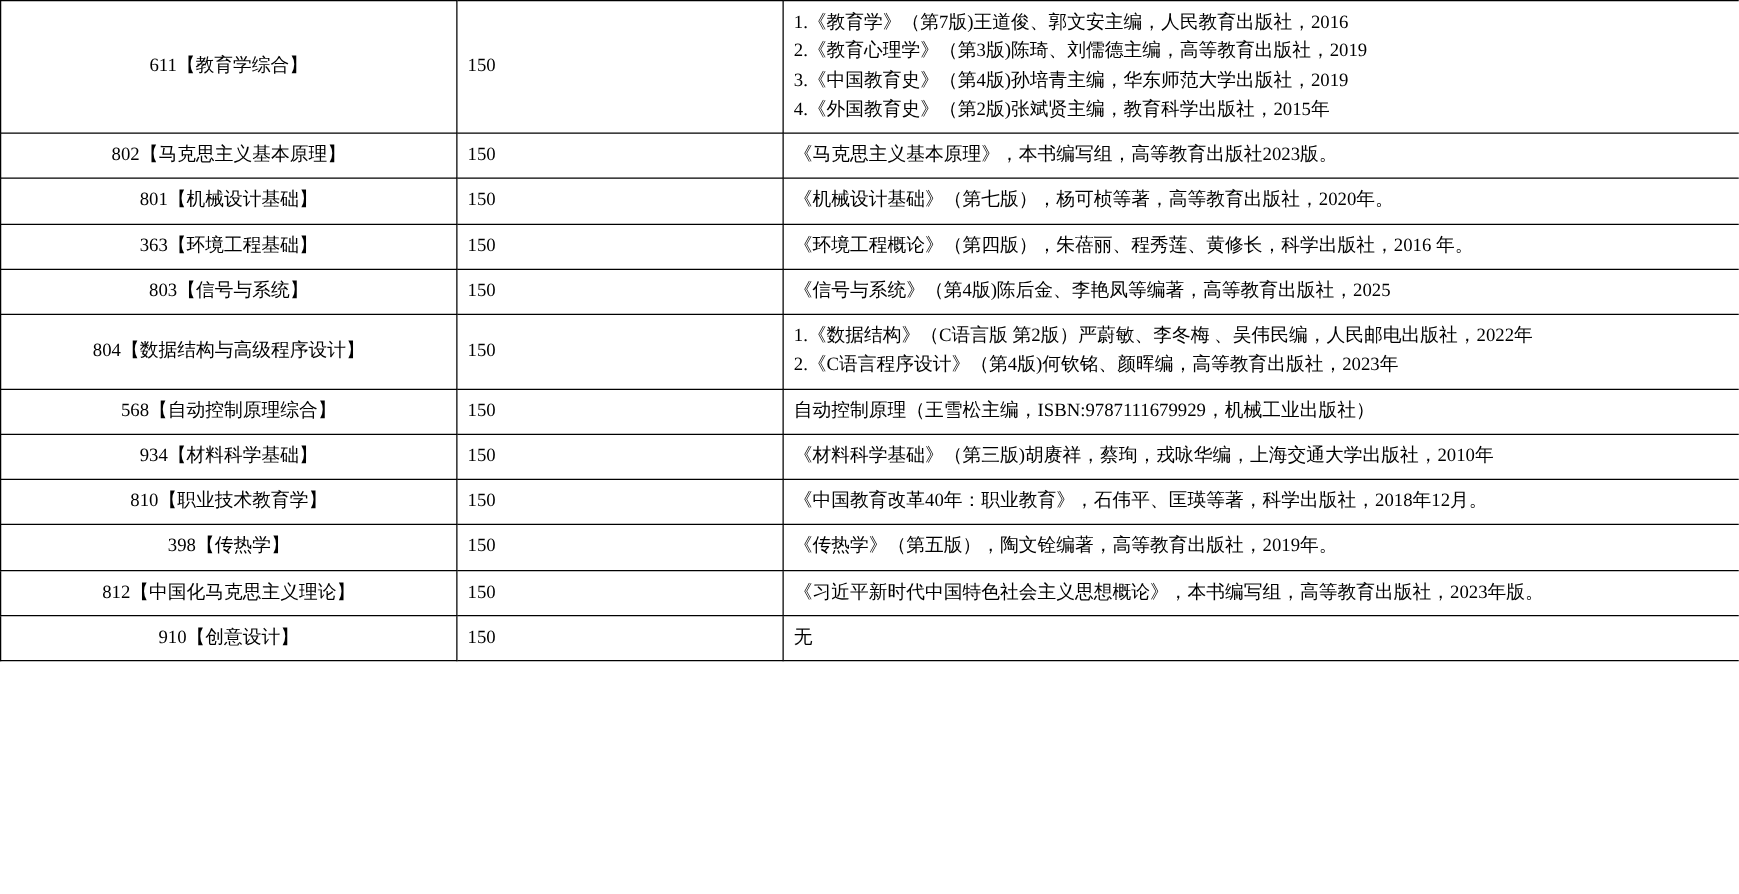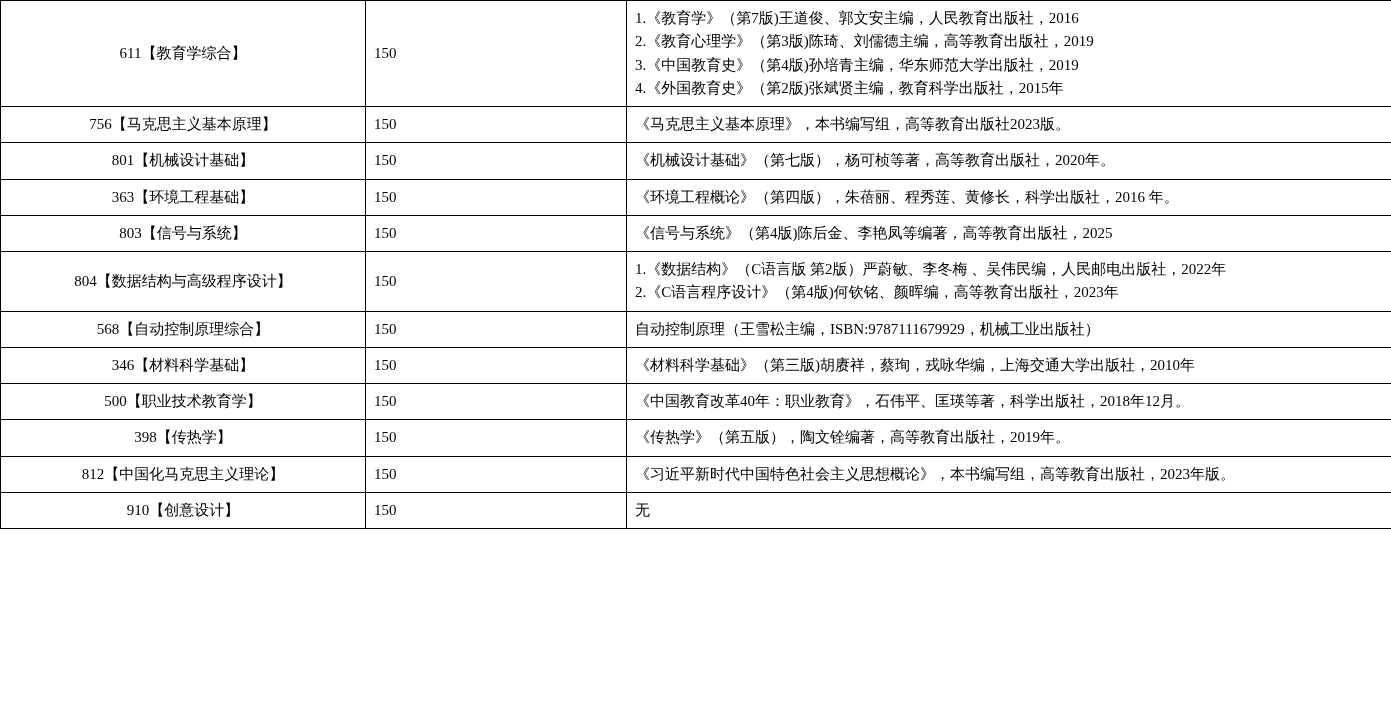--- a/index.html
+++ b/index.html
@@ -58,21 +58,21 @@
         <td class="col-books">
           <span class="book-lines">
             <span class="book-line">1.《教育学》（第7版)王道俊、郭文安主编，人民教育出版社，2016</span>
             <span class="book-line">2.《教育心理学》（第3版)陈琦、刘儒德主编，高等教育出版社，2019</span>
             <span class="book-line">3.《中国教育史》（第4版)孙培青主编，华东师范大学出版社，2019</span>
             <span class="book-line">4.《外国教育史》（第2版)张斌贤主编，教育科学出版社，2015年</span>
           </span>
         </td>
       </tr>
       <tr>
-        <td class="col-subject">756【马克思主义基本原理】</td>
+        <td class="col-subject">802【马克思主义基本原理】</td>
         <td class="col-score">150</td>
         <td class="col-books">
           <span class="book-lines">
             <span class="book-line">《马克思主义基本原理》，本书编写组，高等教育出版社2023版。</span>
           </span>
         </td>
       </tr>
       <tr>
         <td class="col-subject">801【机械设计基础】</td>
         <td class="col-score">150</td>
@@ -113,30 +113,30 @@
       <tr>
         <td class="col-subject">568【自动控制原理综合】</td>
         <td class="col-score">150</td>
         <td class="col-books">
           <span class="book-lines">
             <span class="book-line">自动控制原理（王雪松主编，ISBN:9787111679929，机械工业出版社）</span>
           </span>
         </td>
       </tr>
       <tr>
-        <td class="col-subject">346【材料科学基础】</td>
+        <td class="col-subject">934【材料科学基础】</td>
         <td class="col-score">150</td>
         <td class="col-books">
           <span class="book-lines">
             <span class="book-line">《材料科学基础》（第三版)胡赓祥，蔡珣，戎咏华编，上海交通大学出版社，2010年</span>
           </span>
         </td>
       </tr>
       <tr>
-        <td class="col-subject">500【职业技术教育学】</td>
+        <td class="col-subject">810【职业技术教育学】</td>
         <td class="col-score">150</td>
         <td class="col-books">
           <span class="book-lines">
             <span class="book-line">《中国教育改革40年：职业教育》，石伟平、匡瑛等著，科学出版社，2018年12月。</span>
           </span>
         </td>
       </tr>
       <tr>
         <td class="col-subject">398【传热学】</td>
         <td class="col-score">150</td>

